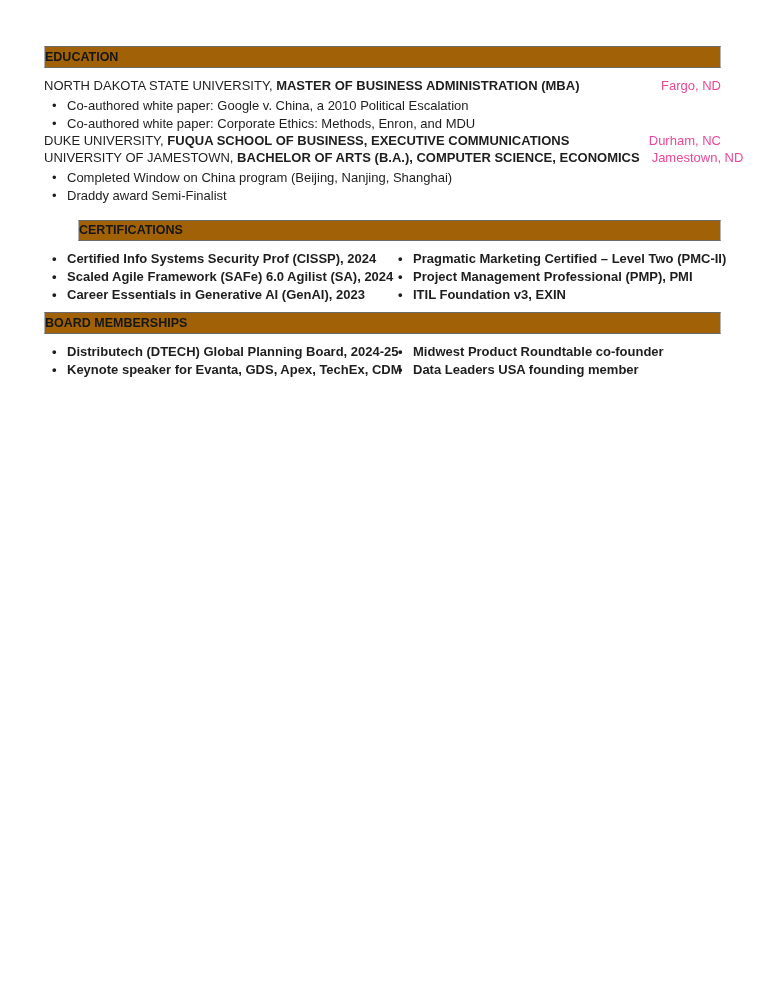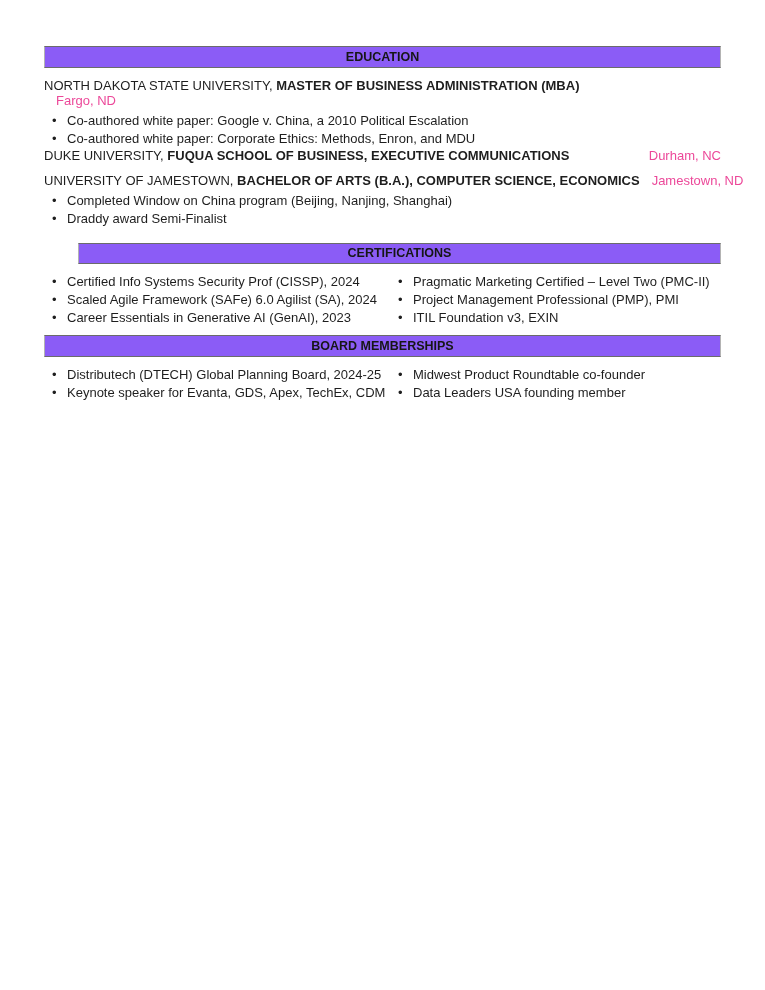--- a/index.html
+++ b/index.html
@@ -15,47 +15,46 @@
     font-family: "Liberation Sans", sans-serif;
     color: #1e1e1e;
     overflow: hidden;
     box-sizing: border-box;
   }
   .content {
     padding: 46px 44px 0 44px;
   }
   
   .section-bar {
-    background: #8b5cf6;
+    background: #a16207;
     border-top: 1.5px solid #6b6b6b;
     border-bottom: 1.5px solid #6b6b6b;
     border-left: 1px solid #b3b3b3;
     border-right: 1px solid #b3b3b3;
-    text-align: center;
     font-weight: bold;
     font-size: 12.5px;
     line-height: 16px;
     padding: 1.5px 0 2px 0;
     color: #161616;
     box-sizing: border-box;
   }
   .mt-cert { margin-top: 15px; margin-left: 34px; }
   .mt-board { margin-top: 8px; }
 
   
   .edu-row {
     display: flex;
     justify-content: space-between;
     align-items: baseline;
     font-size: 13px;
     line-height: 15px;
   }
-  .edu-row.first { margin-top: 10px; flex-direction: column; }
+  .edu-row.first { margin-top: 10px; }
   .edu-row.gap   { margin-top: 0; }
-  .edu-row.tight { margin-top: 10px; }
+  .edu-row.tight { margin-top: 2px; }
   .edu-left { white-space: nowrap; }
   .institution { font-weight: normal; }
   .degree { font-weight: bold; }
   .location {
     color: #ec4899;
     font-size: 13px;
     white-space: nowrap;
     padding-left: 12px;
   }
 
@@ -79,21 +78,21 @@
     top: 0;
     font-size: 13px;
   }
 
   
   .two-col {
     display: grid;
     grid-template-columns: 346px 1fr;
     margin-top: 9px;
   }
-  .two-col ul.bullets { margin-top: 0; }
+  .two-col ul.bullets { margin-top: 0; font-weight: bold; }
 </style>
 </head>
 <body>
 
 <div class="page">
   <div class="content">
 
     <div class="section-bar">
       <span>EDUCATION</span>
     </div>

